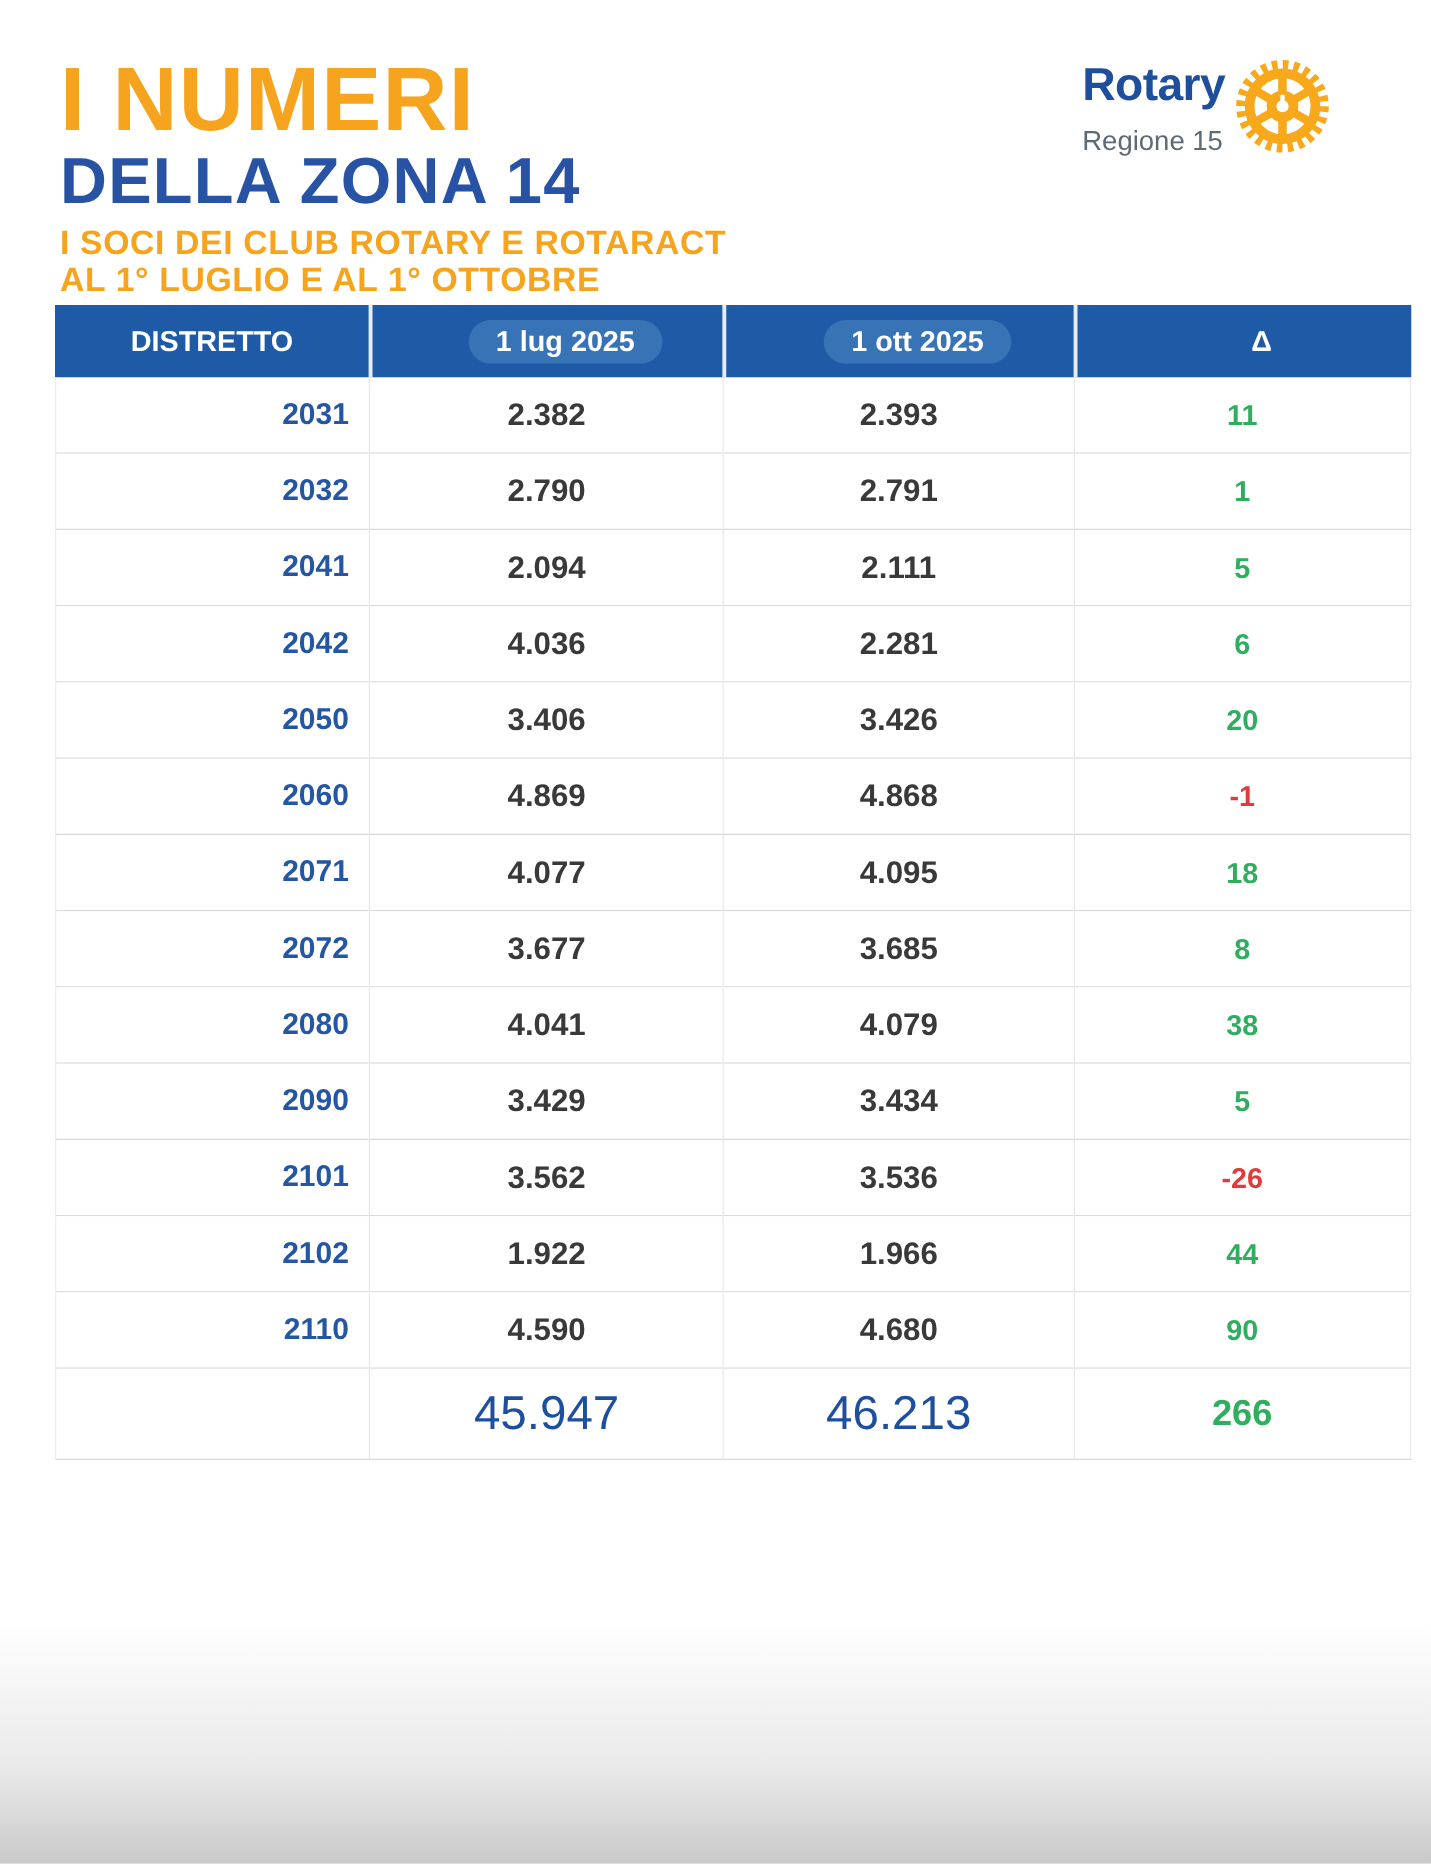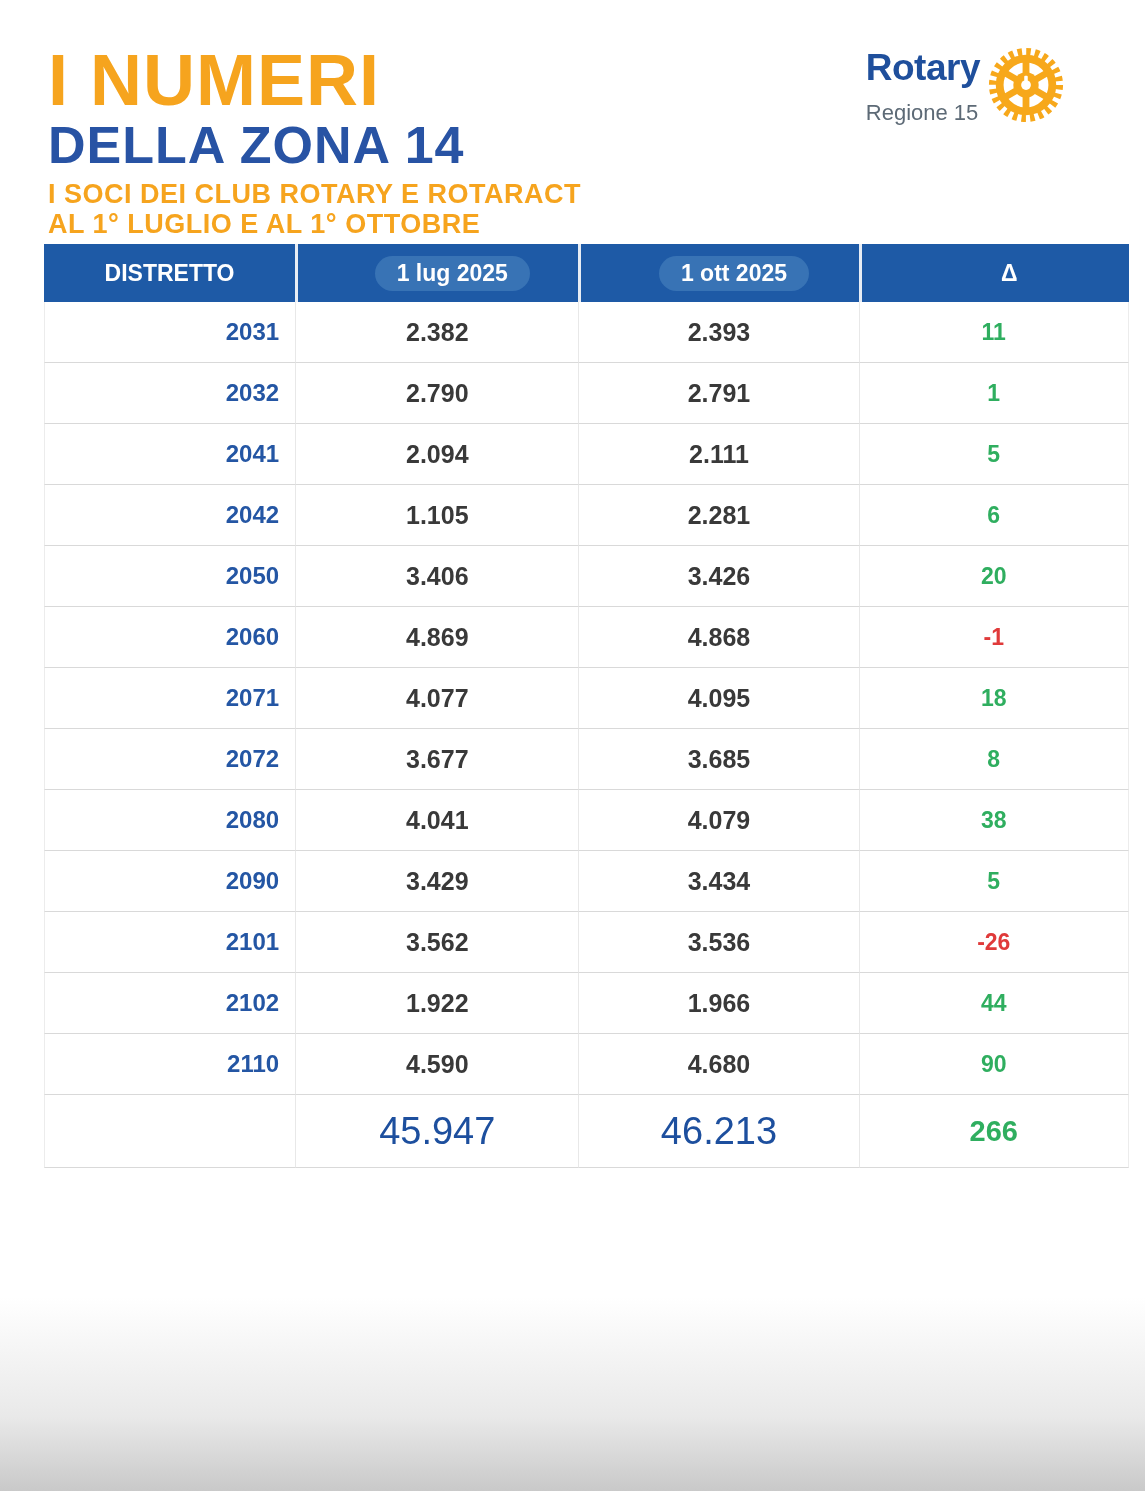--- a/index.html
+++ b/index.html
@@ -143,21 +143,21 @@
     <td class="delta pos">1</td>
   </tr>
           <tr>
     <td class="district">2041</td>
     <td class="val">2.094</td>
     <td class="val">2.111</td>
     <td class="delta pos">5</td>
   </tr>
           <tr>
     <td class="district">2042</td>
-    <td class="val">1.105</td>
+    <td class="val">4.036</td>
     <td class="val">2.281</td>
     <td class="delta pos">6</td>
   </tr>
           <tr>
     <td class="district">2050</td>
     <td class="val">3.406</td>
     <td class="val">3.426</td>
     <td class="delta pos">20</td>
   </tr>
           <tr>

